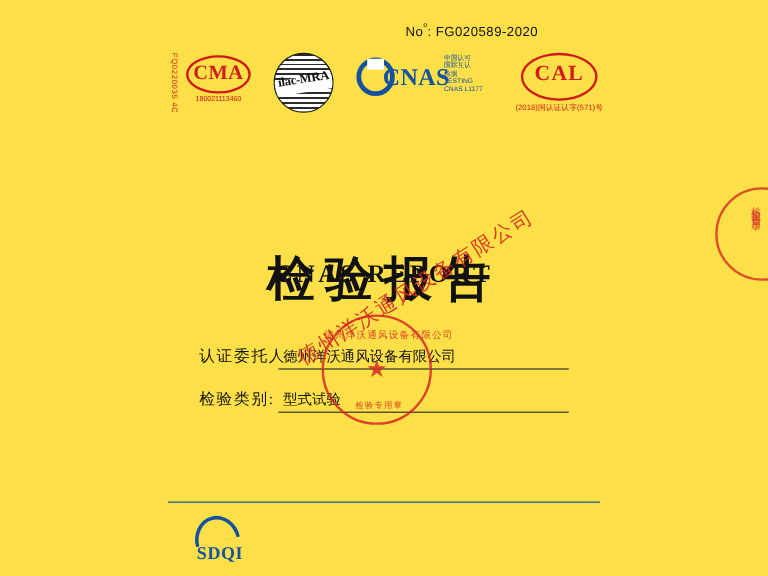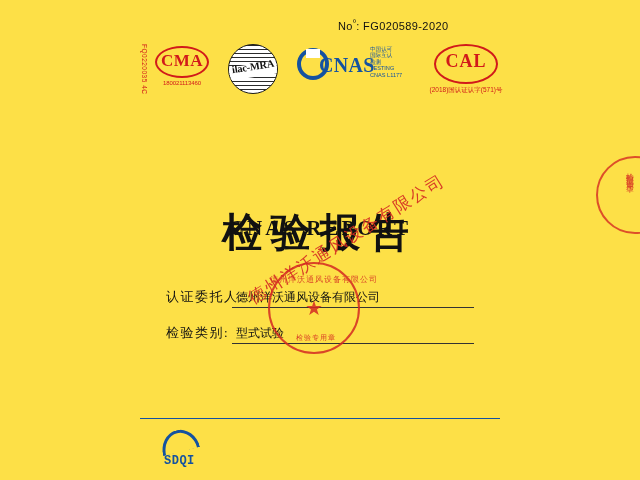--- a/index.html
+++ b/index.html
@@ -420,22 +420,22 @@
     border: 3px solid #1452a0;
     border-radius: 50% 50% 0 0 / 100% 100% 0 0;
     border-bottom: none;
     transform: rotate(-14deg);
     box-sizing: border-box;
   }
   .sdqi-mark .sdqi-text {
     position: absolute;
     left: 4px;
     top: 24px;
-    font-family: Liberation Mono, monospace;
-    font-size: 12px;
+    font-family: Liberation Serif, serif;
+    font-size: 15px;
     font-weight: bold;
     color: #1452a0;
     letter-spacing: 0.5px;
     text-align: center;
   }
   .footer-cn {
     position: absolute;
     left: 66px;
     top: 0px;
     font-family: "Liberation Serif", serif;

